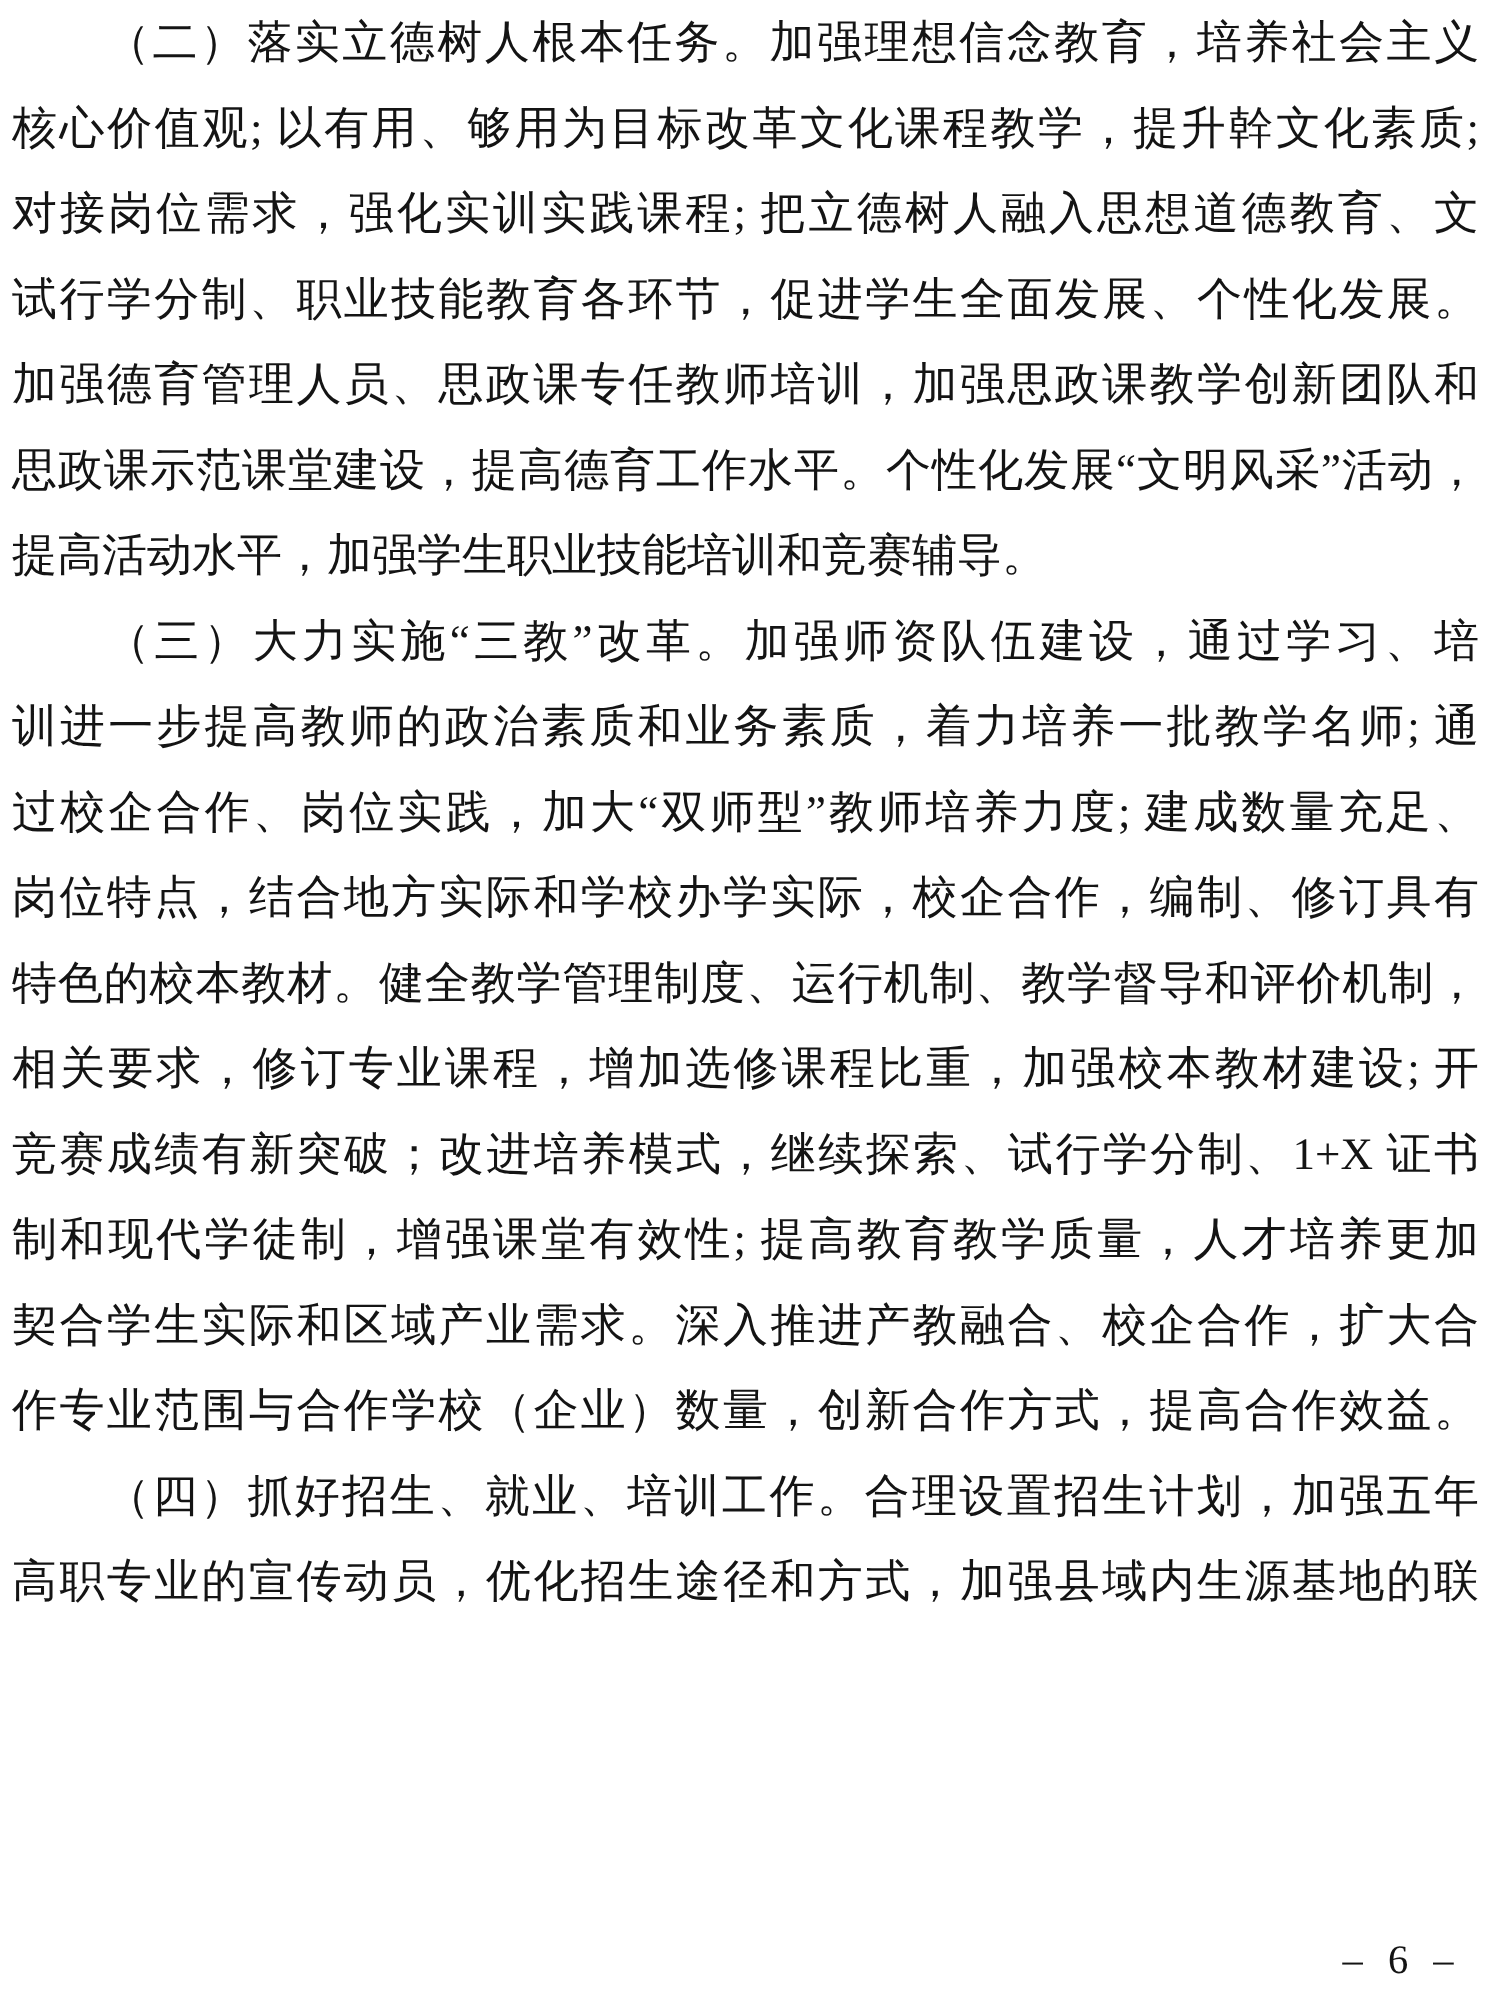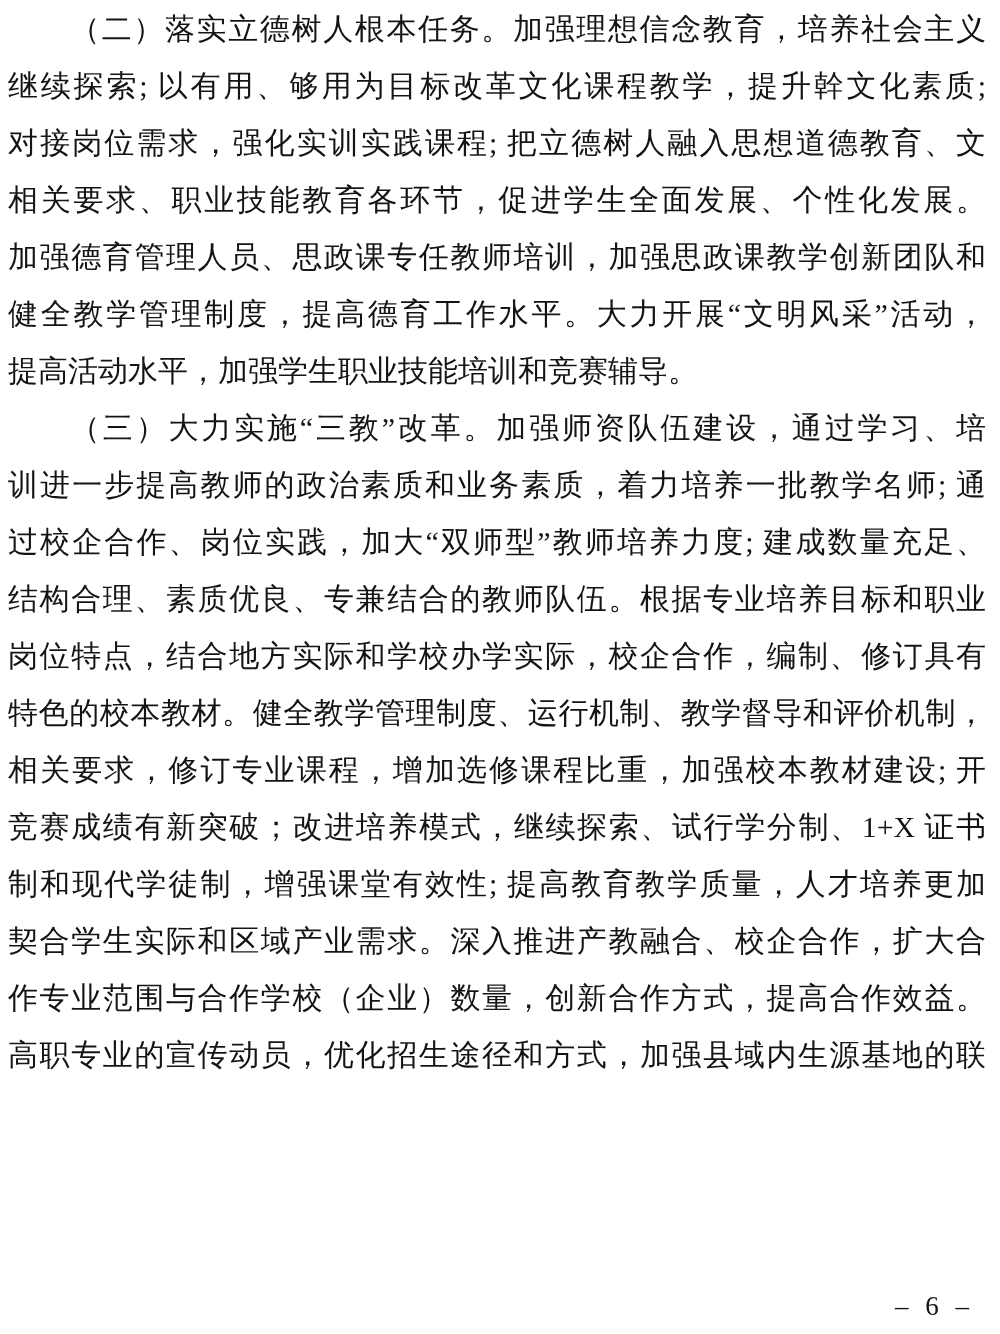--- a/index.html
+++ b/index.html
@@ -50,36 +50,36 @@
     letter-spacing: 5px;
     color: #141414;
   }
 </style>
 </head>
 <body>
 
 <div class="page">
   <div class="text-block">
     <div class="line indent">（二）落实立德树人根本任务。加强理想信念教育，培养社会主义</div>
-    <div class="line">继续探索; 以有用、够用为目标改革文化课程教学，提升幹文化素质;</div>
+    <div class="line">核心价值观; 以有用、够用为目标改革文化课程教学，提升幹文化素质;</div>
     <div class="line">对接岗位需求，强化实训实践课程; 把立德树人融入思想道德教育、文</div>
-    <div class="line">相关要求、职业技能教育各环节，促进学生全面发展、个性化发展。</div>
+    <div class="line">试行学分制、职业技能教育各环节，促进学生全面发展、个性化发展。</div>
     <div class="line">加强德育管理人员、思政课专任教师培训，加强思政课教学创新团队和</div>
-    <div class="line">健全教学管理制度，提高德育工作水平。大力开展“文明风采”活动，</div>
+    <div class="line">思政课示范课堂建设，提高德育工作水平。个性化发展“文明风采”活动，</div>
     <div class="line para-end">提高活动水平，加强学生职业技能培训和竞赛辅导。</div>
     <div class="line indent">（三）大力实施“三教”改革。加强师资队伍建设，通过学习、培</div>
     <div class="line">训进一步提高教师的政治素质和业务素质，着力培养一批教学名师; 通</div>
     <div class="line">过校企合作、岗位实践，加大“双师型”教师培养力度; 建成数量充足、</div>
-    <div class="line">结构合理、素质优良、专兼结合的教师队伍。根据专业培养目标和职业</div>
     <div class="line">岗位特点，结合地方实际和学校办学实际，校企合作，编制、修订具有</div>
     <div class="line">特色的校本教材。健全教学管理制度、运行机制、教学督导和评价机制，</div>
     <div class="line">相关要求，修订专业课程，增加选修课程比重，加强校本教材建设; 开</div>
     <div class="line">竞赛成绩有新突破；改进培养模式，继续探索、试行学分制、1+X 证书</div>
     <div class="line">制和现代学徒制，增强课堂有效性; 提高教育教学质量，人才培养更加</div>
     <div class="line">契合学生实际和区域产业需求。深入推进产教融合、校企合作，扩大合</div>
     <div class="line">作专业范围与合作学校（企业）数量，创新合作方式，提高合作效益。</div>
+    <div class="line indent">（四）抓好招生、就业、培训工作。合理设置招生计划，加强五年</div>
     <div class="line">高职专业的宣传动员，优化招生途径和方式，加强县域内生源基地的联</div>
   </div>
 
   <div class="footer">
     <span>– 6 –</span>
   </div>
 </div>
 
 </body></html>

